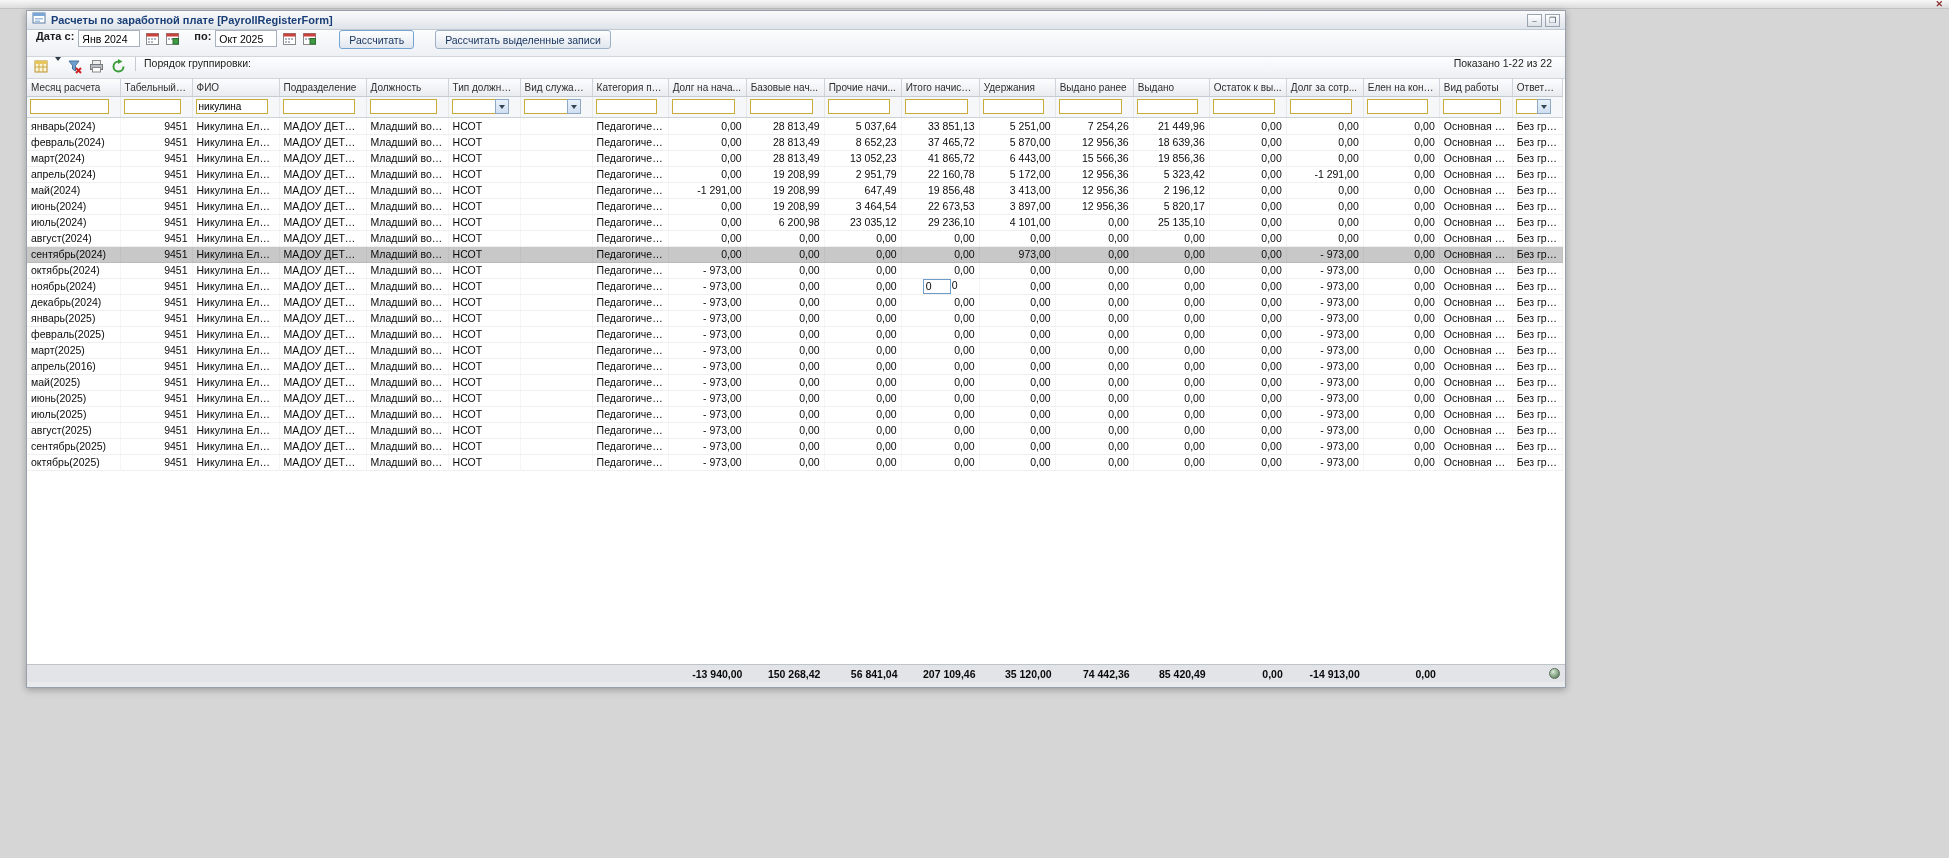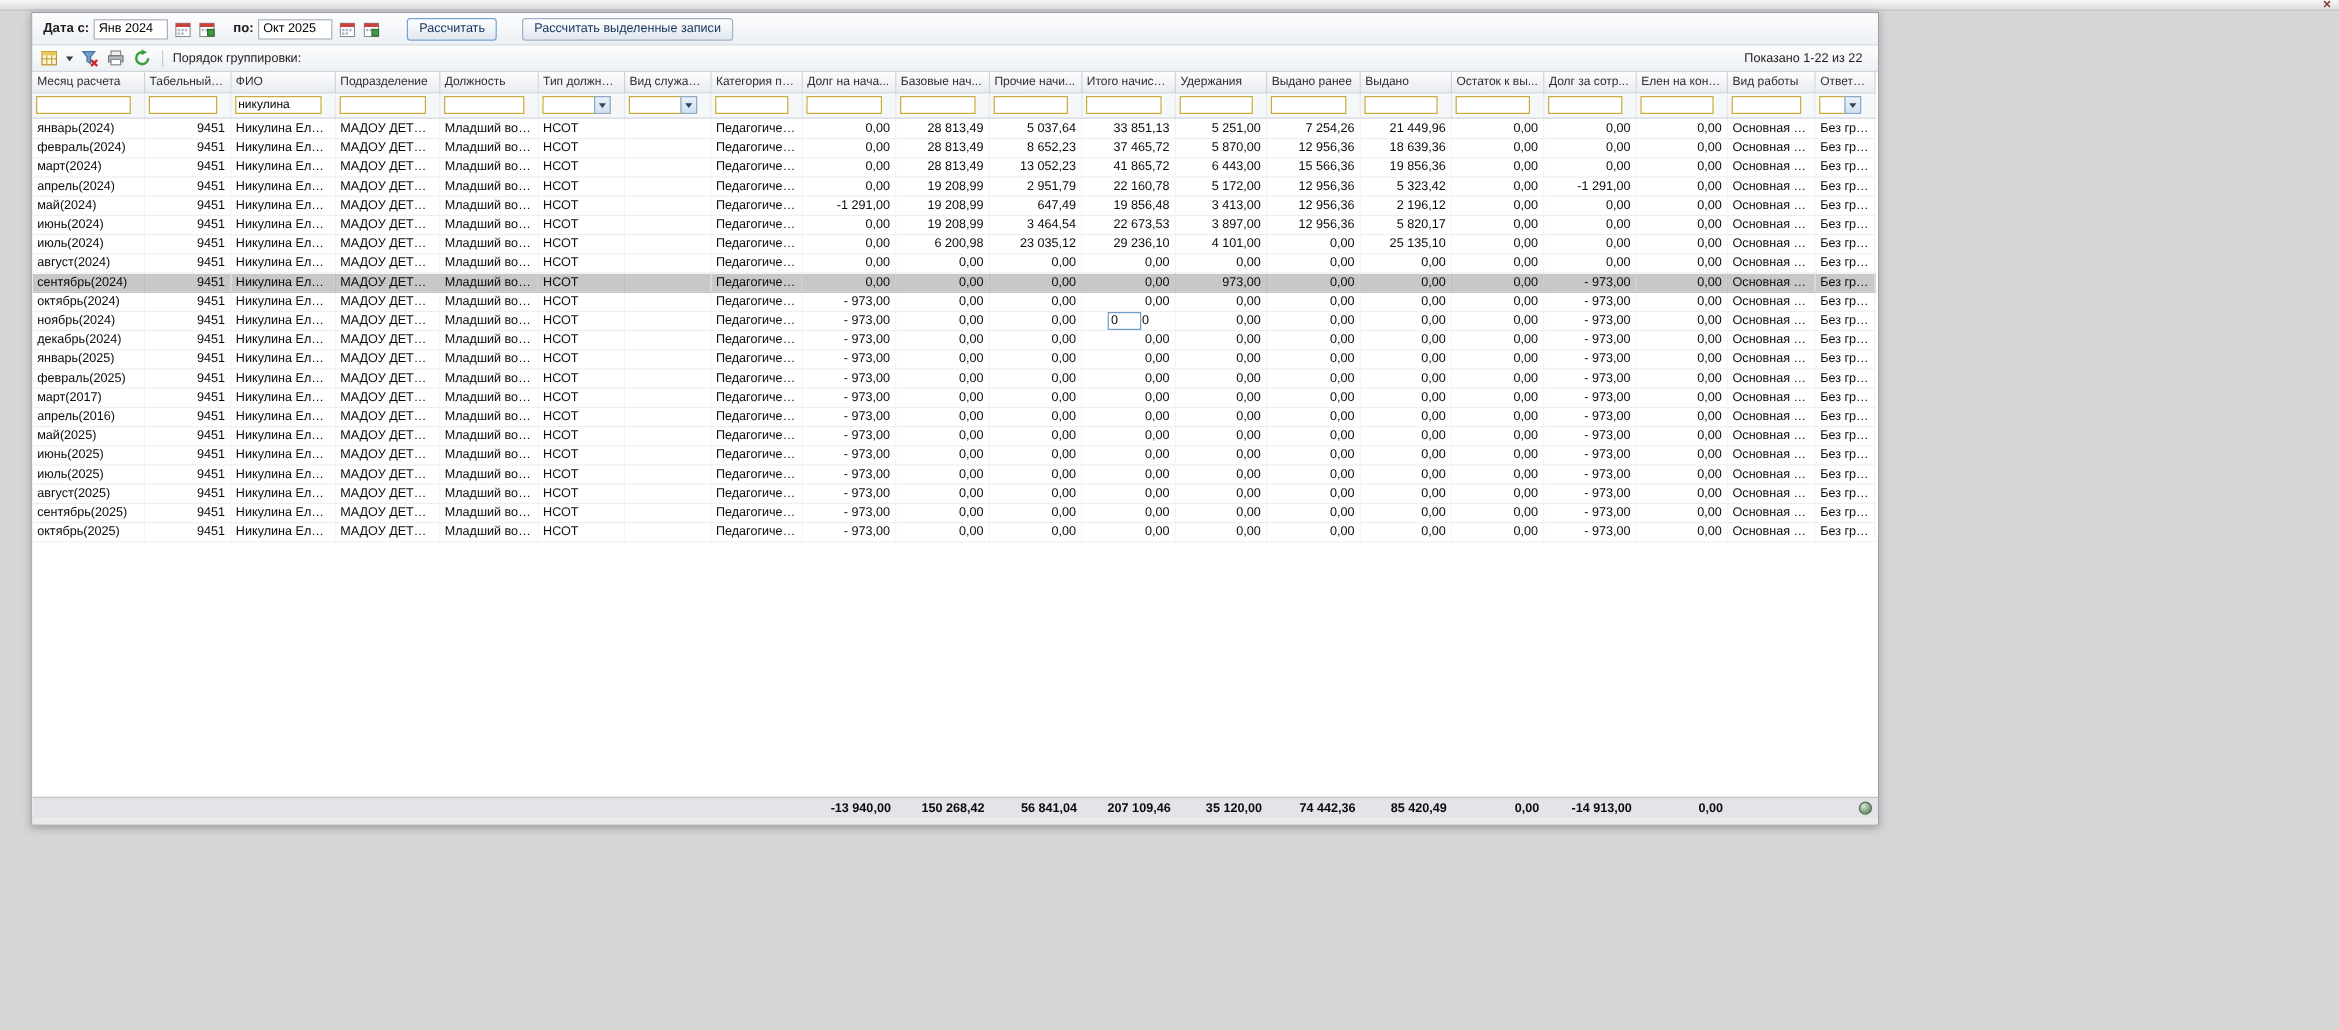--- a/index.html
+++ b/index.html
@@ -13,21 +13,21 @@
   .window{position:absolute;left:26px;top:10px;width:1540px;height:678px;
     background:#f2f3f5;border:1px solid #97a0ab;box-shadow:0 2px 7px rgba(0,0,0,.28);
     display:flex;flex-direction:column}
   .titlebar{height:19px;flex:0 0 auto;display:flex;align-items:center;gap:5px;padding:0 5px;
     background:linear-gradient(#f9fafc,#dfe4ea);border-bottom:1px solid #c3c9d2}
   .title{font-size:11px;font-weight:bold;color:#1a3f77;white-space:nowrap}
   .win-btns{margin-left:auto;display:flex;gap:3px}
   .win-btn{width:15px;height:13px;border:1px solid #9aa4b0;cursor:pointer;color:#3c4752;
     background:linear-gradient(#ffffff,#dde3ea);font-size:8px;line-height:11px;text-align:center}
   
-  .toolbar{display:flex;align-items:center;flex:0 0 auto;
+  .toolbar{display:flex;flex:0 0 auto;
     background:linear-gradient(#fcfdfe,#edf0f4);border-bottom:1px solid #d2d6db}
   .tb1{height:27px;padding:0 9px;gap:4px}
   .tb2{height:22px;padding:0 5px;gap:4px}
   .lbl{font-size:11px;font-weight:bold;color:#1d1d1d;white-space:nowrap}
   .date-input{width:62px;height:17px;border:1px solid #a9b1bc;font-size:10.5px;
     padding:0 3px;font-family:inherit;background:#fff}
   .mini-btn{width:16px;height:16px;display:inline-flex;align-items:center;justify-content:center;cursor:pointer}
   .btn{height:19px;border:1px solid #9eb0c6;border-radius:3px;cursor:pointer;
     background:linear-gradient(#fefefe,#e1e7ef);font-size:10.5px;color:#16335e;
     padding:0 9px;font-family:inherit;white-space:nowrap}
@@ -81,20 +81,35 @@
 <body>
 
 <div>
 
   <div class="top-strip">
     <span class="shell-close">✕</span>
   </div>
 
   <div class="window">
 
+    <div class="titlebar">
+      <span>
+        <svg width="14" height="14" viewBox="0 0 14 14">
+            <rect x="1" y="2" width="12" height="10" fill="#ffffff" stroke="#5b7ca6"></rect>
+            <rect x="1" y="2" width="12" height="3" fill="#7ba7d7"></rect>
+            <rect x="3" y="7" width="8" height="1.5" fill="#9fc0e0"></rect>
+            <rect x="3" y="9.5" width="5" height="1.5" fill="#9fc0e0"></rect>
+          </svg>
+      </span>
+      <span class="title">Расчеты по заработной плате [PayrollRegisterForm]</span>
+      <span class="win-btns">
+        <span class="win-btn">–</span>
+        <span class="win-btn">❐</span>
+      </span>
+    </div>
 
     <div class="toolbar tb1">
       <span class="lbl">Дата с:</span>
       <input class="date-input" value="Янв 2024" style="">
       <span class="mini-btn">
         <svg width="13" height="13" viewBox="0 0 13 13">
             <rect x="0.5" y="1.5" width="12" height="11" fill="#ffffff" stroke="#8a8a8a"></rect>
             <rect x="0.5" y="1.5" width="12" height="3" fill="#c8413b"></rect>
             <rect x="2" y="6" width="2" height="2" fill="#aeb6c2"></rect>
             <rect x="5" y="6" width="2" height="2" fill="#aeb6c2"></rect>
@@ -690,21 +705,21 @@
                 <td class="al-right">0,00</td>
                 <td class="al-right">0,00</td>
                 <td class="al-right">0,00</td>
                 <td class="al-right">0,00</td>
                 <td class="al-right neg">- 973,00</td>
                 <td class="al-right">0,00</td>
                 <td class="al-left">Основная работа</td>
                 <td class="al-left">Без группы</td>
               </tr>
               <tr class="grow">
-                <td class="al-left">март(2017)</td>
+                <td class="al-left">март(2025)</td>
                 <td class="al-right">9451</td>
                 <td class="al-left">Никулина Елен...</td>
                 <td class="al-left">МАДОУ ДЕТСКИ...</td>
                 <td class="al-left">Младший воспи...</td>
                 <td class="al-left">НСОТ</td>
                 <td class="al-left"></td>
                 <td class="al-left">Педагогические...</td>
                 <td class="al-right neg">- 973,00</td>
                 <td class="al-right">0,00</td>
                 <td class="al-right">0,00</td>

